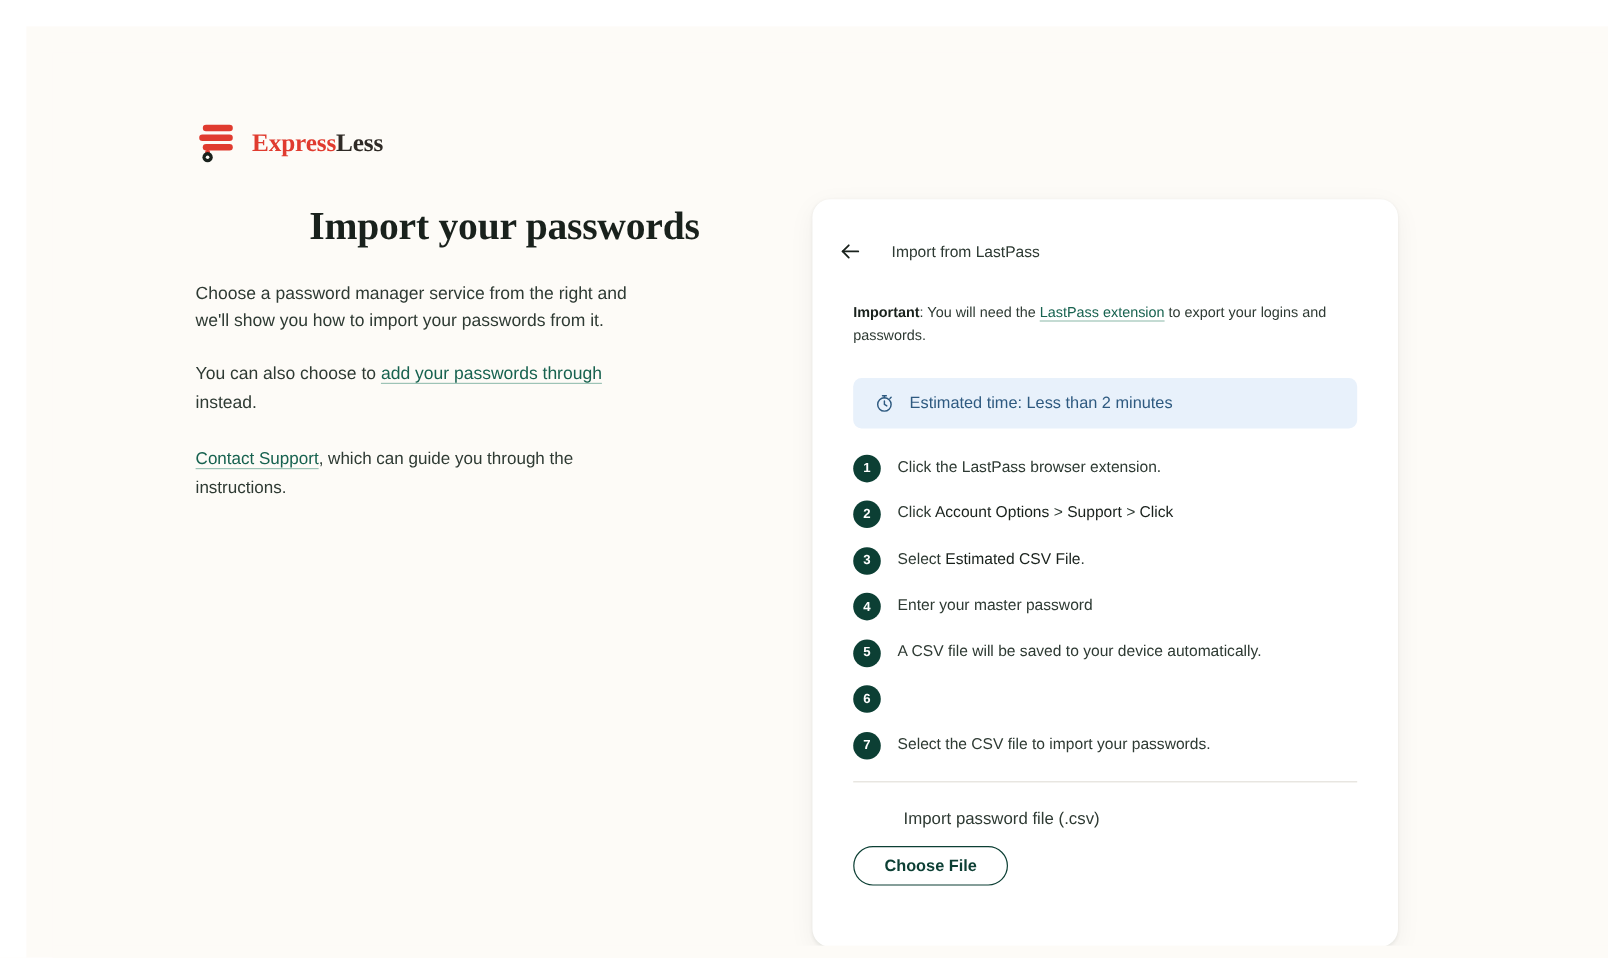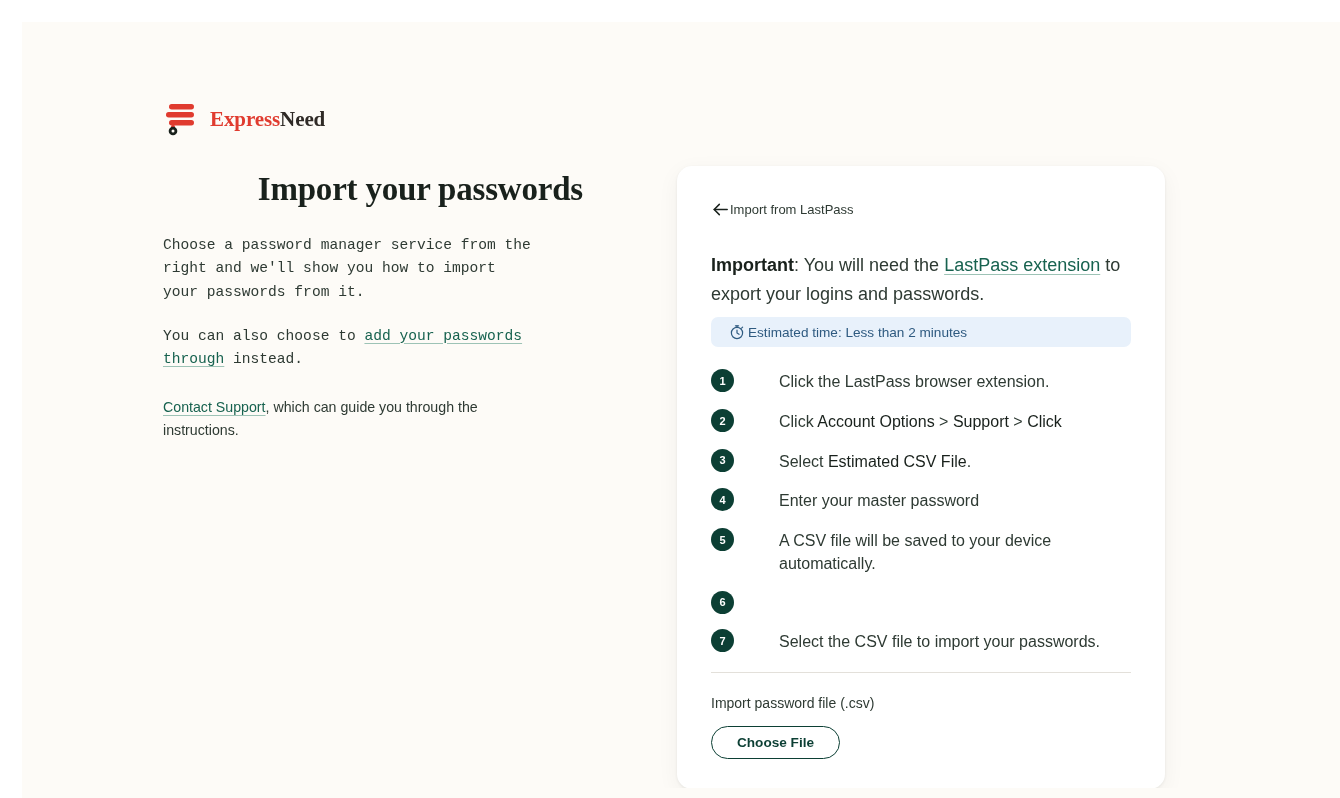--- a/index.html
+++ b/index.html
@@ -75,21 +75,20 @@
     margin: 31px 0 0 0;
     letter-spacing: -0.2px;
     text-align: right;
   }
   .lead {
     margin: 24px 0 0 0;
     font-size: 14.6px;
     line-height: 1.62;
     color: #2e3a33;
     max-width: 368px;
-    font-family: Liberation Mono, monospace;
   }
   .lead.second { margin-top: 20px; }
   .need-help {
     margin: 24px 0 0 0;
     font-size: 14.2px;
     line-height: 1.65;
     color: #2e3a33;
     max-width: 350px;
   }
   .need-help .strong { font-weight: 700; color: #19211c; display: block; }
@@ -107,59 +106,59 @@
     left: 633px;
     top: 122px;
     width: 488px;
     height: 623px;
     background: #ffffff;
     border-radius: 15px;
     box-shadow: 0 1px 3px rgba(20,30,25,0.07), 0 6px 22px rgba(20,30,25,0.05);
   }
   .card-head {
     position: absolute;
-    left: 34px;
+    left: 22px;
     top: 34px;
     display: flex;
     align-items: center;
-    gap: 0;
+    gap: 25px;
     justify-content: center;
   }
   .back-arrow {
     width: 19px;
     height: 19px;
     cursor: pointer;
     flex: 0 0 auto;
   }
   .card-head-label {
     font-size: 13px;
     color: #2e3a33;
   }
   .card-body {
     position: absolute;
     left: 34px;
     top: 85px;
     width: 420px;
   }
   .important-line {
-    font-size: 18px;
+    font-size: 12px;
     line-height: 1.62;
     color: #2e3a33;
     margin: 0;
   }
   .important-line b { color: #19211c; font-weight: 700; }
 
   .est-banner {
-    margin-top: 8px;
-    height: 30px;
+    margin-top: 25px;
+    height: 42px;
     background: #e8f1fb;
     border-radius: 7px;
     display: flex;
     align-items: center;
-    gap: 3px;
+    gap: 13px;
     padding: 0 18px;
   }
   .est-text {
     font-size: 13.6px;
     color: #2e5a80;
   }
   .clock-icon { width: 16px; height: 16px; flex: 0 0 auto; }
 
   ol.steps {
     list-style: none;
@@ -180,37 +179,37 @@
     background: #0c3f34;
     color: #ffffff;
     font-size: 11px;
     font-weight: 700;
     display: flex;
     align-items: center;
     justify-content: center;
     margin-top: 1px;
   }
   .step-text {
-    font-size: 16px;
+    font-size: 13px;
     line-height: 1.45;
     color: #2e3a33;
     padding-top: 2px;
-    margin-left: 31px;
   }
   .step-text b { font-weight: 400; color: #19211c; }
 
   .divider {
     margin-top: 18px;
     height: 1px;
     background: #e3e0da;
   }
   .upload-label {
     margin-top: 22px;
     font-size: 14px;
     color: #2e3a33;
+    margin-left: 42px;
   }
   .choose-file {
     margin-top: 15px;
     display: inline-flex;
     align-items: center;
     justify-content: center;
     height: 33px;
     padding: 0 25px;
     border: 1.4px solid #0c3f34;
     border-radius: 17px;
@@ -234,21 +233,21 @@
         <span class="brand-mark">
           <svg width="38" height="34" viewBox="0 0 38 34" xmlns="http://www.w3.org/2000/svg">
             <rect x="6" y="2" width="25" height="5.4" rx="2.7" fill="#e03b2f"></rect>
             <rect x="3" y="10" width="28" height="5.4" rx="2.7" fill="#e03b2f"></rect>
             <rect x="6" y="18" width="25" height="5.4" rx="2.7" fill="#e03b2f"></rect>
             <rect x="8" y="23" width="4" height="8" rx="1.6" fill="#e03b2f"></rect>
             <circle cx="10" cy="29" r="4.3" fill="#19211c"></circle>
             <circle cx="10" cy="29" r="1.5" fill="#fdfbf7"></circle>
           </svg>
         </span>
-        <span class="brand-name"><span>Express</span><span class="k">Need</span></span>
+        <span class="brand-name"><span>Express</span><span class="k">Less</span></span>
       </div>
 
       <h1 class="title">Import your passwords</h1>
 
       <p class="lead">Choose a password manager service from the right and we'll show you how to import your passwords from it.</p>
 
       <p class="lead second"><span>You can also choose to </span><a class="inline-link">add your passwords through</a><span> instead.</span></p>
 
       <p class="need-help"><a class="inline-link">Contact Support</a><span>, which can guide you through the instructions.</span></p>
     </div>

